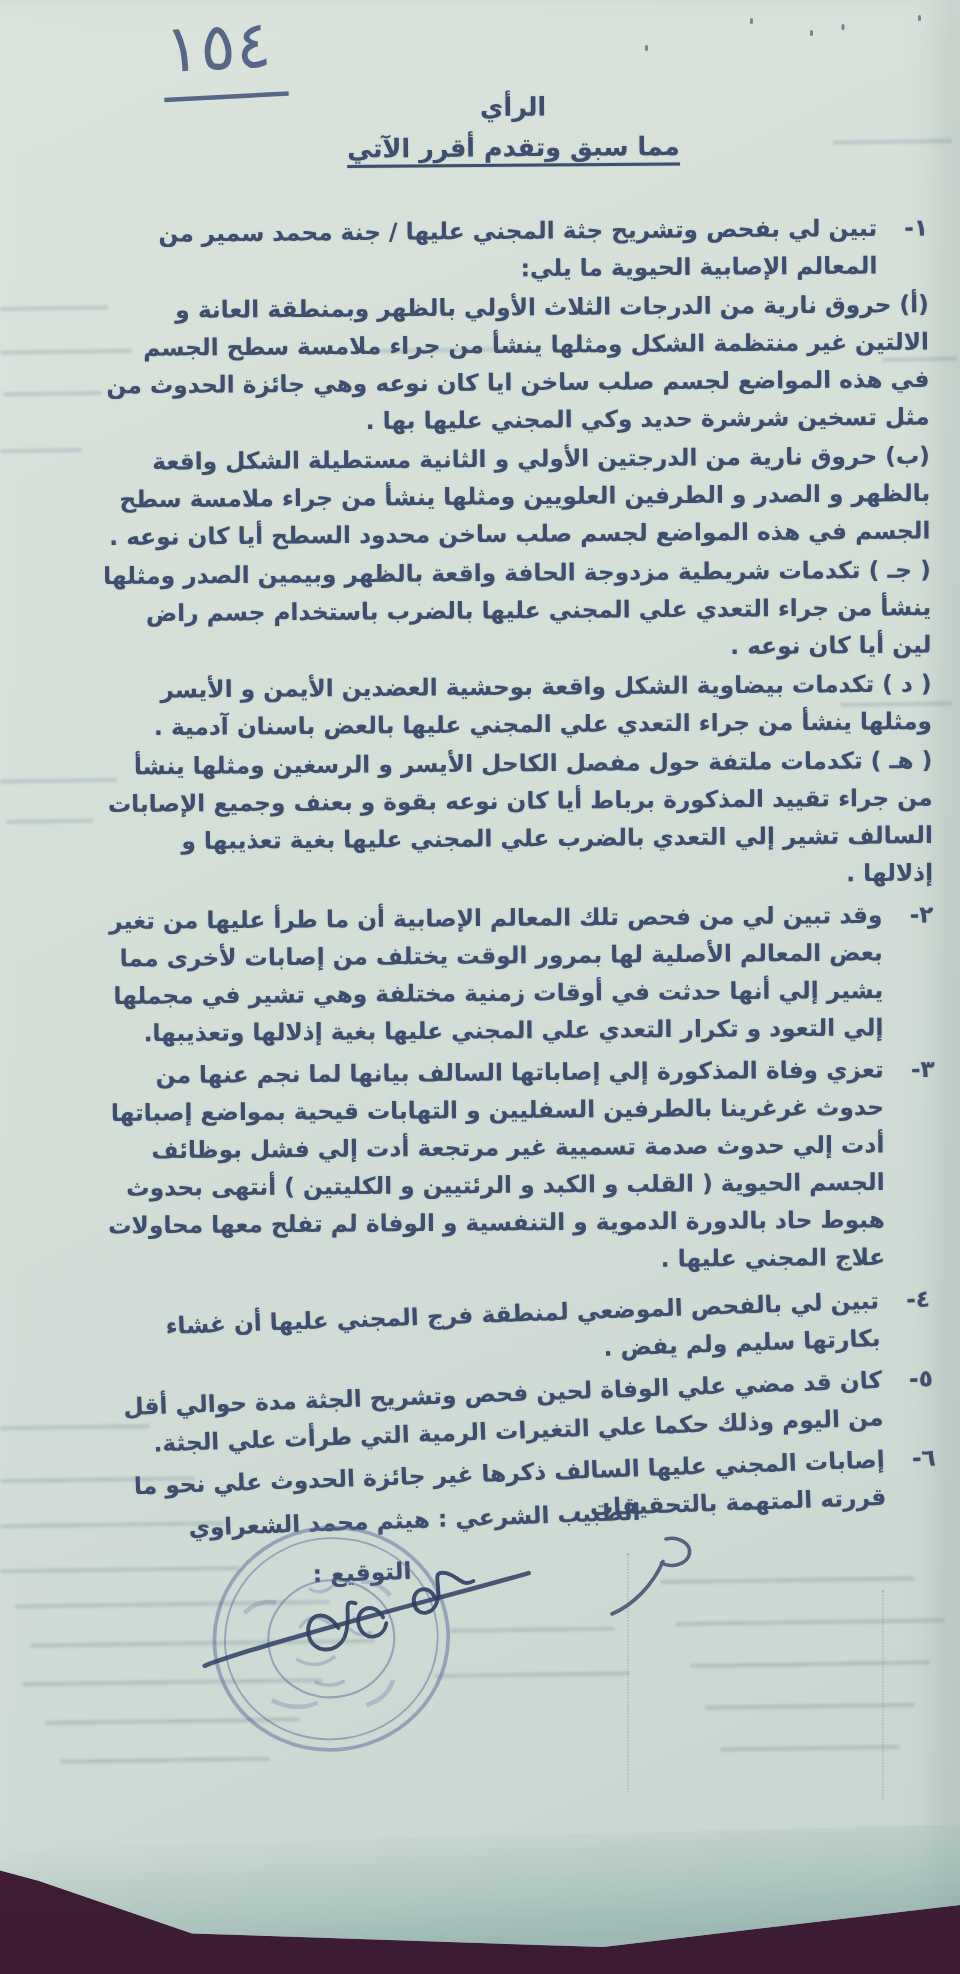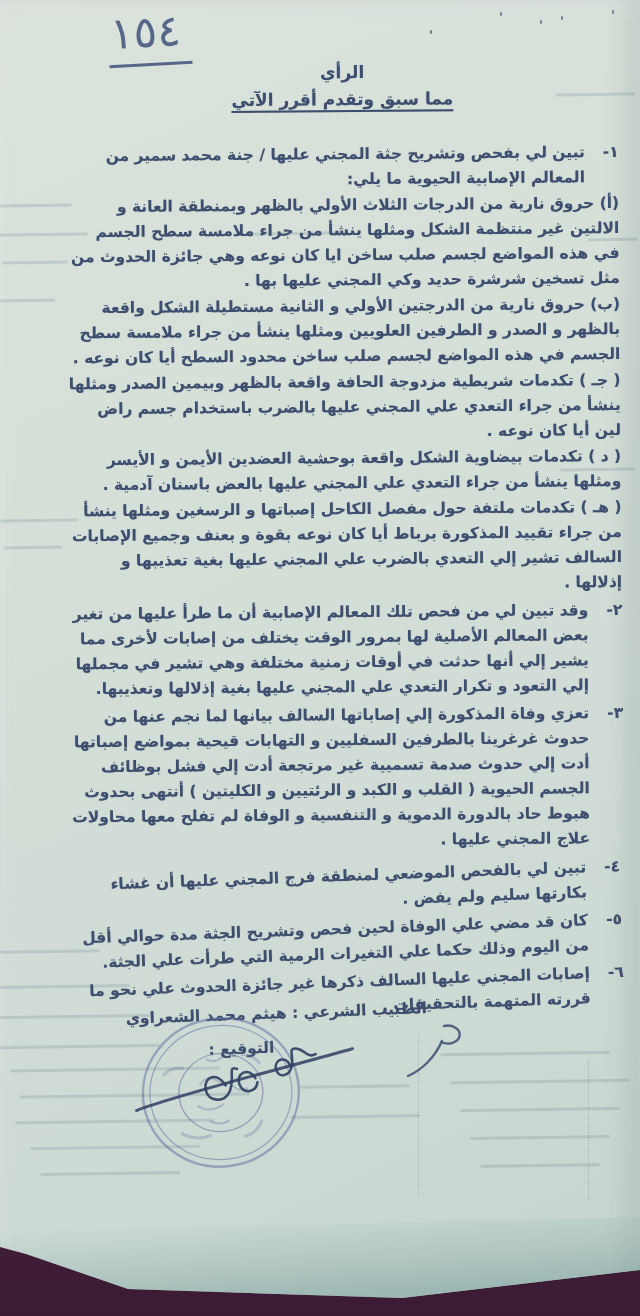--- a/index.html
+++ b/index.html
@@ -83,21 +83,21 @@
     <p class="sub">
       <span>( جـ )</span>
       <span>تكدمات شريطية مزدوجة الحافة واقعة بالظهر وبيمين الصدر ومثلها ينشأ من جراء التعدي علي المجني عليها بالضرب باستخدام جسم راض لين أيا كان نوعه .</span>
     </p>
     <p class="sub">
       <span>( د )</span>
       <span>تكدمات بيضاوية الشكل واقعة بوحشية العضدين الأيمن و الأيسر ومثلها ينشأ من جراء التعدي علي المجني عليها بالعض باسنان آدمية .</span>
     </p>
     <p class="sub">
       <span>( هـ )</span>
-      <span>تكدمات ملتفة حول مفصل الكاحل إصباتها و الرسغين ومثلها ينشأ من جراء تقييد المذكورة برباط أيا كان نوعه بقوة و بعنف وجميع الإصابات السالف تشير إلي التعدي بالضرب علي المجني عليها بغية تعذيبها و إذلالها .</span>
+      <span>تكدمات ملتفة حول مفصل الكاحل الأيسر و الرسغين ومثلها ينشأ من جراء تقييد المذكورة برباط أيا كان نوعه بقوة و بعنف وجميع الإصابات السالف تشير إلي التعدي بالضرب علي المجني عليها بغية تعذيبها و إذلالها .</span>
     </p>
 
     <div class="item">
       <span class="num">٢-</span>
       <span>وقد تبين لي من فحص تلك المعالم الإصابية أن ما طرأ عليها من تغير بعض المعالم الأصلية لها  بمرور الوقت يختلف من إصابات لأخرى مما يشير إلي أنها حدثت في أوقات زمنية مختلفة وهي تشير في مجملها إلي التعود و تكرار التعدي علي المجني عليها بغية إذلالها وتعذيبها.</span>
     </div>
     <div class="item">
       <span class="num">٣-</span>
       <span>تعزي وفاة المذكورة إلي إصاباتها السالف بيانها لما نجم عنها من حدوث غرغرينا بالطرفين السفليين و التهابات قيحية بمواضع إصباتها أدت إلي حدوث صدمة تسميية غير مرتجعة أدت إلي فشل بوظائف الجسم الحيوية ( القلب و الكبد و الرئتيين و الكليتين ) أنتهى بحدوث هبوط حاد بالدورة الدموية و التنفسية و الوفاة  لم تفلح معها محاولات علاج المجني عليها .</span>
     </div>

